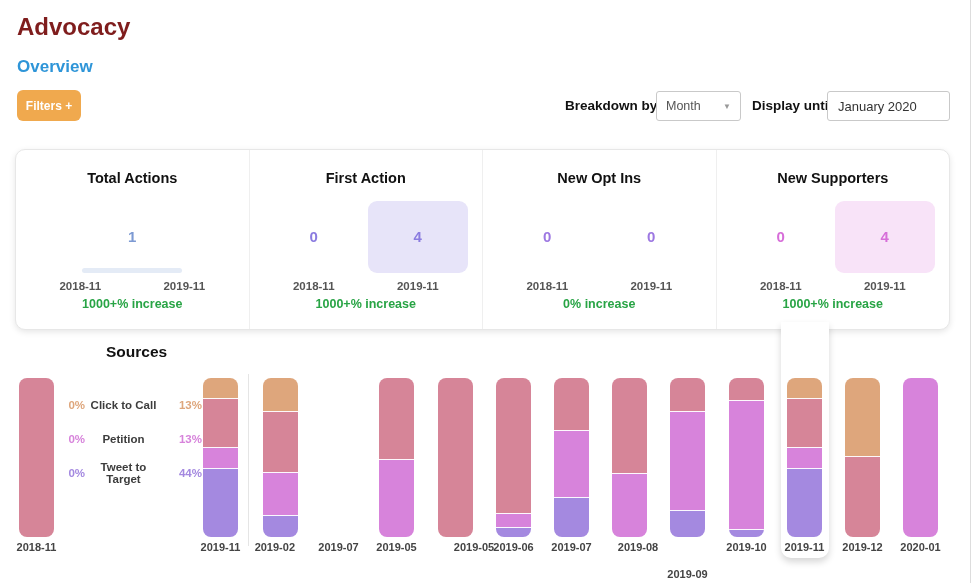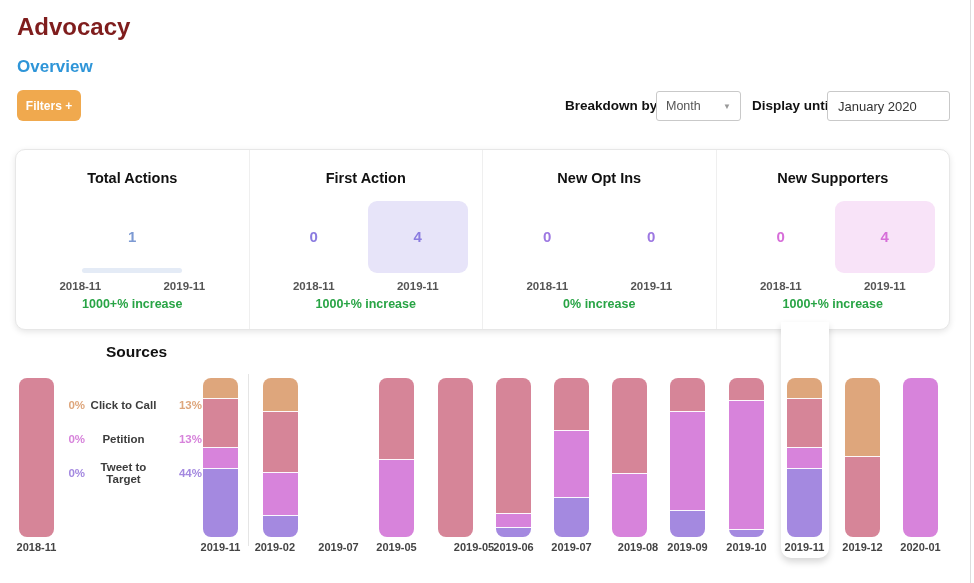--- a/index.html
+++ b/index.html
@@ -212,21 +212,21 @@
     <div class="bar" style="left: 612px;">
       <div class="seg" style="height: 60%; background: rgb(214, 133, 152);"></div>
       <div class="seg" style="height: 40%; background: rgb(215, 131, 219);"></div>
     </div>
     <div class="bar-label" style="left: 608px;">2019-08</div>
     <div class="bar" style="left: 670px;">
       <div class="seg" style="height: 21%; background: rgb(214, 133, 152);"></div>
       <div class="seg" style="height: 62%; background: rgb(215, 131, 219);"></div>
       <div class="seg" style="height: 17%; background: rgb(164, 137, 224);"></div>
     </div>
-    <div class="bar-label" style="left: 657.5px;">2019-09</div>
+    <div class="bar-label" style="left: 657.5px; margin-top: 27px;">2019-09</div>
     <div class="bar" style="left: 729px;">
       <div class="seg" style="height: 14%; background: rgb(214, 133, 152);"></div>
       <div class="seg" style="height: 81%; background: rgb(215, 131, 219);"></div>
       <div class="seg" style="height: 5%; background: rgb(164, 137, 224);"></div>
     </div>
     <div class="bar-label" style="left: 716.5px;">2019-10</div>
     <div class="bar" style="left: 787px;">
       <div class="seg" style="height: 12.8713%; background: rgb(222, 166, 124);"></div>
       <div class="seg" style="height: 30.6931%; background: rgb(214, 133, 152);"></div>
       <div class="seg" style="height: 12.8713%; background: rgb(215, 131, 219);"></div>

